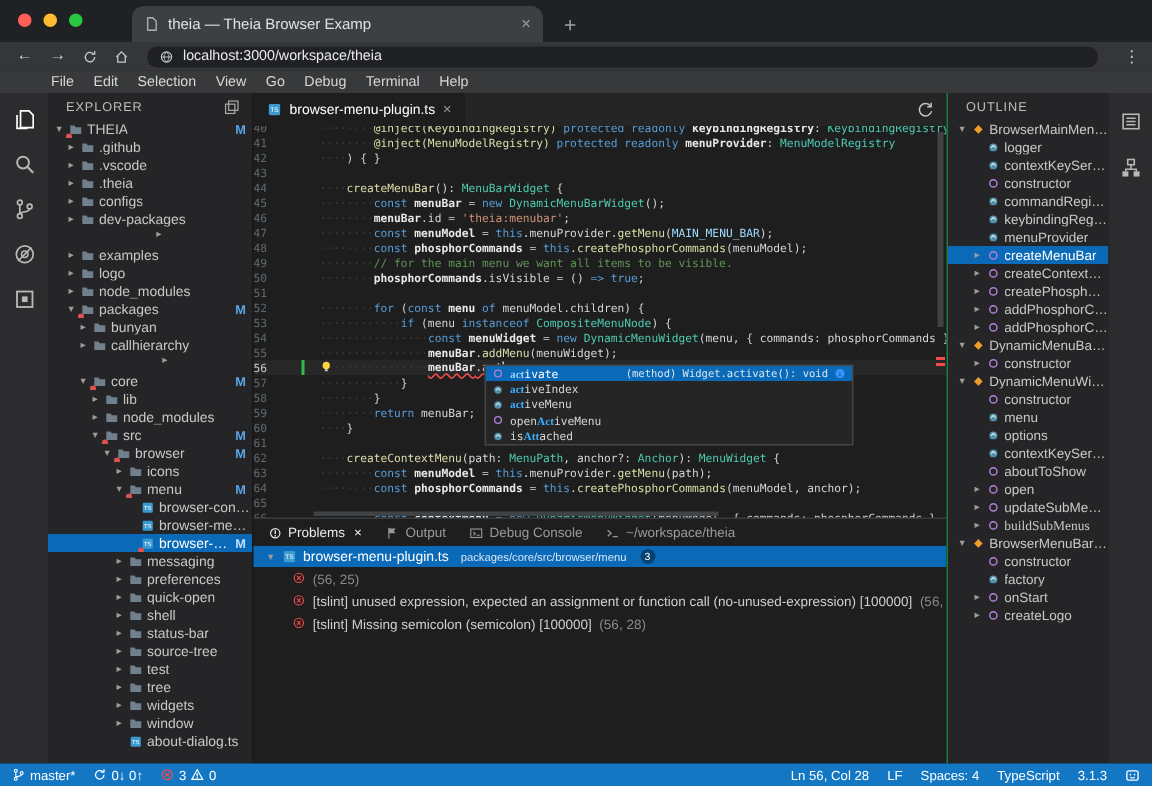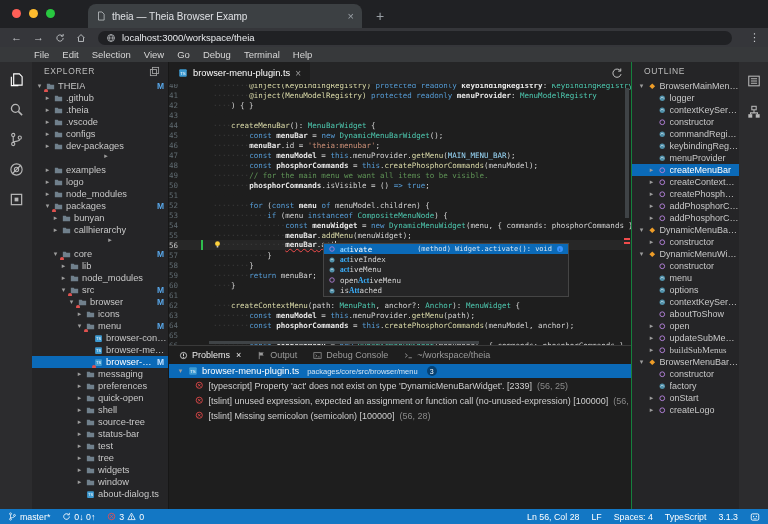--- a/index.html
+++ b/index.html
@@ -247,30 +247,30 @@
           </span>
           <span class="tlabel">.github</span>
         </div>
         <div class="trow" style="padding-left: 12px;">
           <span class="arrow">▸</span>
           <span class="icon" style="position: relative; width: 9px;">
             <svg viewBox="0 0 16 16" style="width: 9px; height: 9px;">
               <path d="M1.5 3h5l1.5 2h6.5v8H1.5z" fill="#70808c"></path>
             </svg>
           </span>
+          <span class="tlabel">.vscode</span>
+        </div>
+        <div class="trow" style="padding-left: 12px;">
+          <span class="arrow">▸</span>
+          <span class="icon" style="position: relative; width: 9px;">
+            <svg viewBox="0 0 16 16" style="width: 9px; height: 9px;">
+              <path d="M1.5 3h5l1.5 2h6.5v8H1.5z" fill="#70808c"></path>
+            </svg>
+          </span>
           <span class="tlabel">.theia</span>
-        </div>
-        <div class="trow" style="padding-left: 12px;">
-          <span class="arrow">▸</span>
-          <span class="icon" style="position: relative; width: 9px;">
-            <svg viewBox="0 0 16 16" style="width: 9px; height: 9px;">
-              <path d="M1.5 3h5l1.5 2h6.5v8H1.5z" fill="#70808c"></path>
-            </svg>
-          </span>
-          <span class="tlabel">.vscode</span>
         </div>
         <div class="trow" style="padding-left: 12px;">
           <span class="arrow">▸</span>
           <span class="icon" style="position: relative; width: 9px;">
             <svg viewBox="0 0 16 16" style="width: 9px; height: 9px;">
               <path d="M1.5 3h5l1.5 2h6.5v8H1.5z" fill="#70808c"></path>
             </svg>
           </span>
           <span class="tlabel">configs</span>
         </div>
@@ -496,30 +496,30 @@
           </span>
           <span class="tlabel">shell</span>
         </div>
         <div class="trow" style="padding-left: 44px;">
           <span class="arrow">▸</span>
           <span class="icon" style="position: relative; width: 9px;">
             <svg viewBox="0 0 16 16" style="width: 9px; height: 9px;">
               <path d="M1.5 3h5l1.5 2h6.5v8H1.5z" fill="#70808c"></path>
             </svg>
           </span>
+          <span class="tlabel">status-bar</span>
+        </div>
+        <div class="trow" style="padding-left: 44px;">
+          <span class="arrow">▸</span>
+          <span class="icon" style="position: relative; width: 9px;">
+            <svg viewBox="0 0 16 16" style="width: 9px; height: 9px;">
+              <path d="M1.5 3h5l1.5 2h6.5v8H1.5z" fill="#70808c"></path>
+            </svg>
+          </span>
           <span class="tlabel">source-tree</span>
-        </div>
-        <div class="trow" style="padding-left: 44px;">
-          <span class="arrow">▸</span>
-          <span class="icon" style="position: relative; width: 9px;">
-            <svg viewBox="0 0 16 16" style="width: 9px; height: 9px;">
-              <path d="M1.5 3h5l1.5 2h6.5v8H1.5z" fill="#70808c"></path>
-            </svg>
-          </span>
-          <span class="tlabel">status-bar</span>
         </div>
         <div class="trow" style="padding-left: 44px;">
           <span class="arrow">▸</span>
           <span class="icon" style="position: relative; width: 9px;">
             <svg viewBox="0 0 16 16" style="width: 9px; height: 9px;">
               <path d="M1.5 3h5l1.5 2h6.5v8H1.5z" fill="#70808c"></path>
             </svg>
           </span>
           <span class="tlabel">test</span>
         </div>
@@ -817,21 +817,20 @@
         <span class="fbadge">3</span>
       </div>
       <div>
           <div class="prow">
             <span class="icon">
               <svg viewBox="0 0 16 16">
                 <circle cx="8" cy="8" r="5.8" fill="none" stroke="#f14c4c" stroke-width="1.5"></circle>
                 <path d="M5.6 5.6l4.8 4.8M10.4 5.6l-4.8 4.8" stroke="#f14c4c" stroke-width="1.4"></path>
               </svg>
             </span>
-            <span>[typescript] Property 'act' does not exist on type 'DynamicMenuBarWidget'. [2339]</span>
             <span class="ploc">(56, 25)</span>
           </div>
           <div class="prow">
             <span class="icon">
               <svg viewBox="0 0 16 16">
                 <circle cx="8" cy="8" r="5.8" fill="none" stroke="#f14c4c" stroke-width="1.5"></circle>
                 <path d="M5.6 5.6l4.8 4.8M10.4 5.6l-4.8 4.8" stroke="#f14c4c" stroke-width="1.4"></path>
               </svg>
             </span>
             <span>[tslint] unused expression, expected an assignment or function call (no-unused-expression) [100000]</span>

